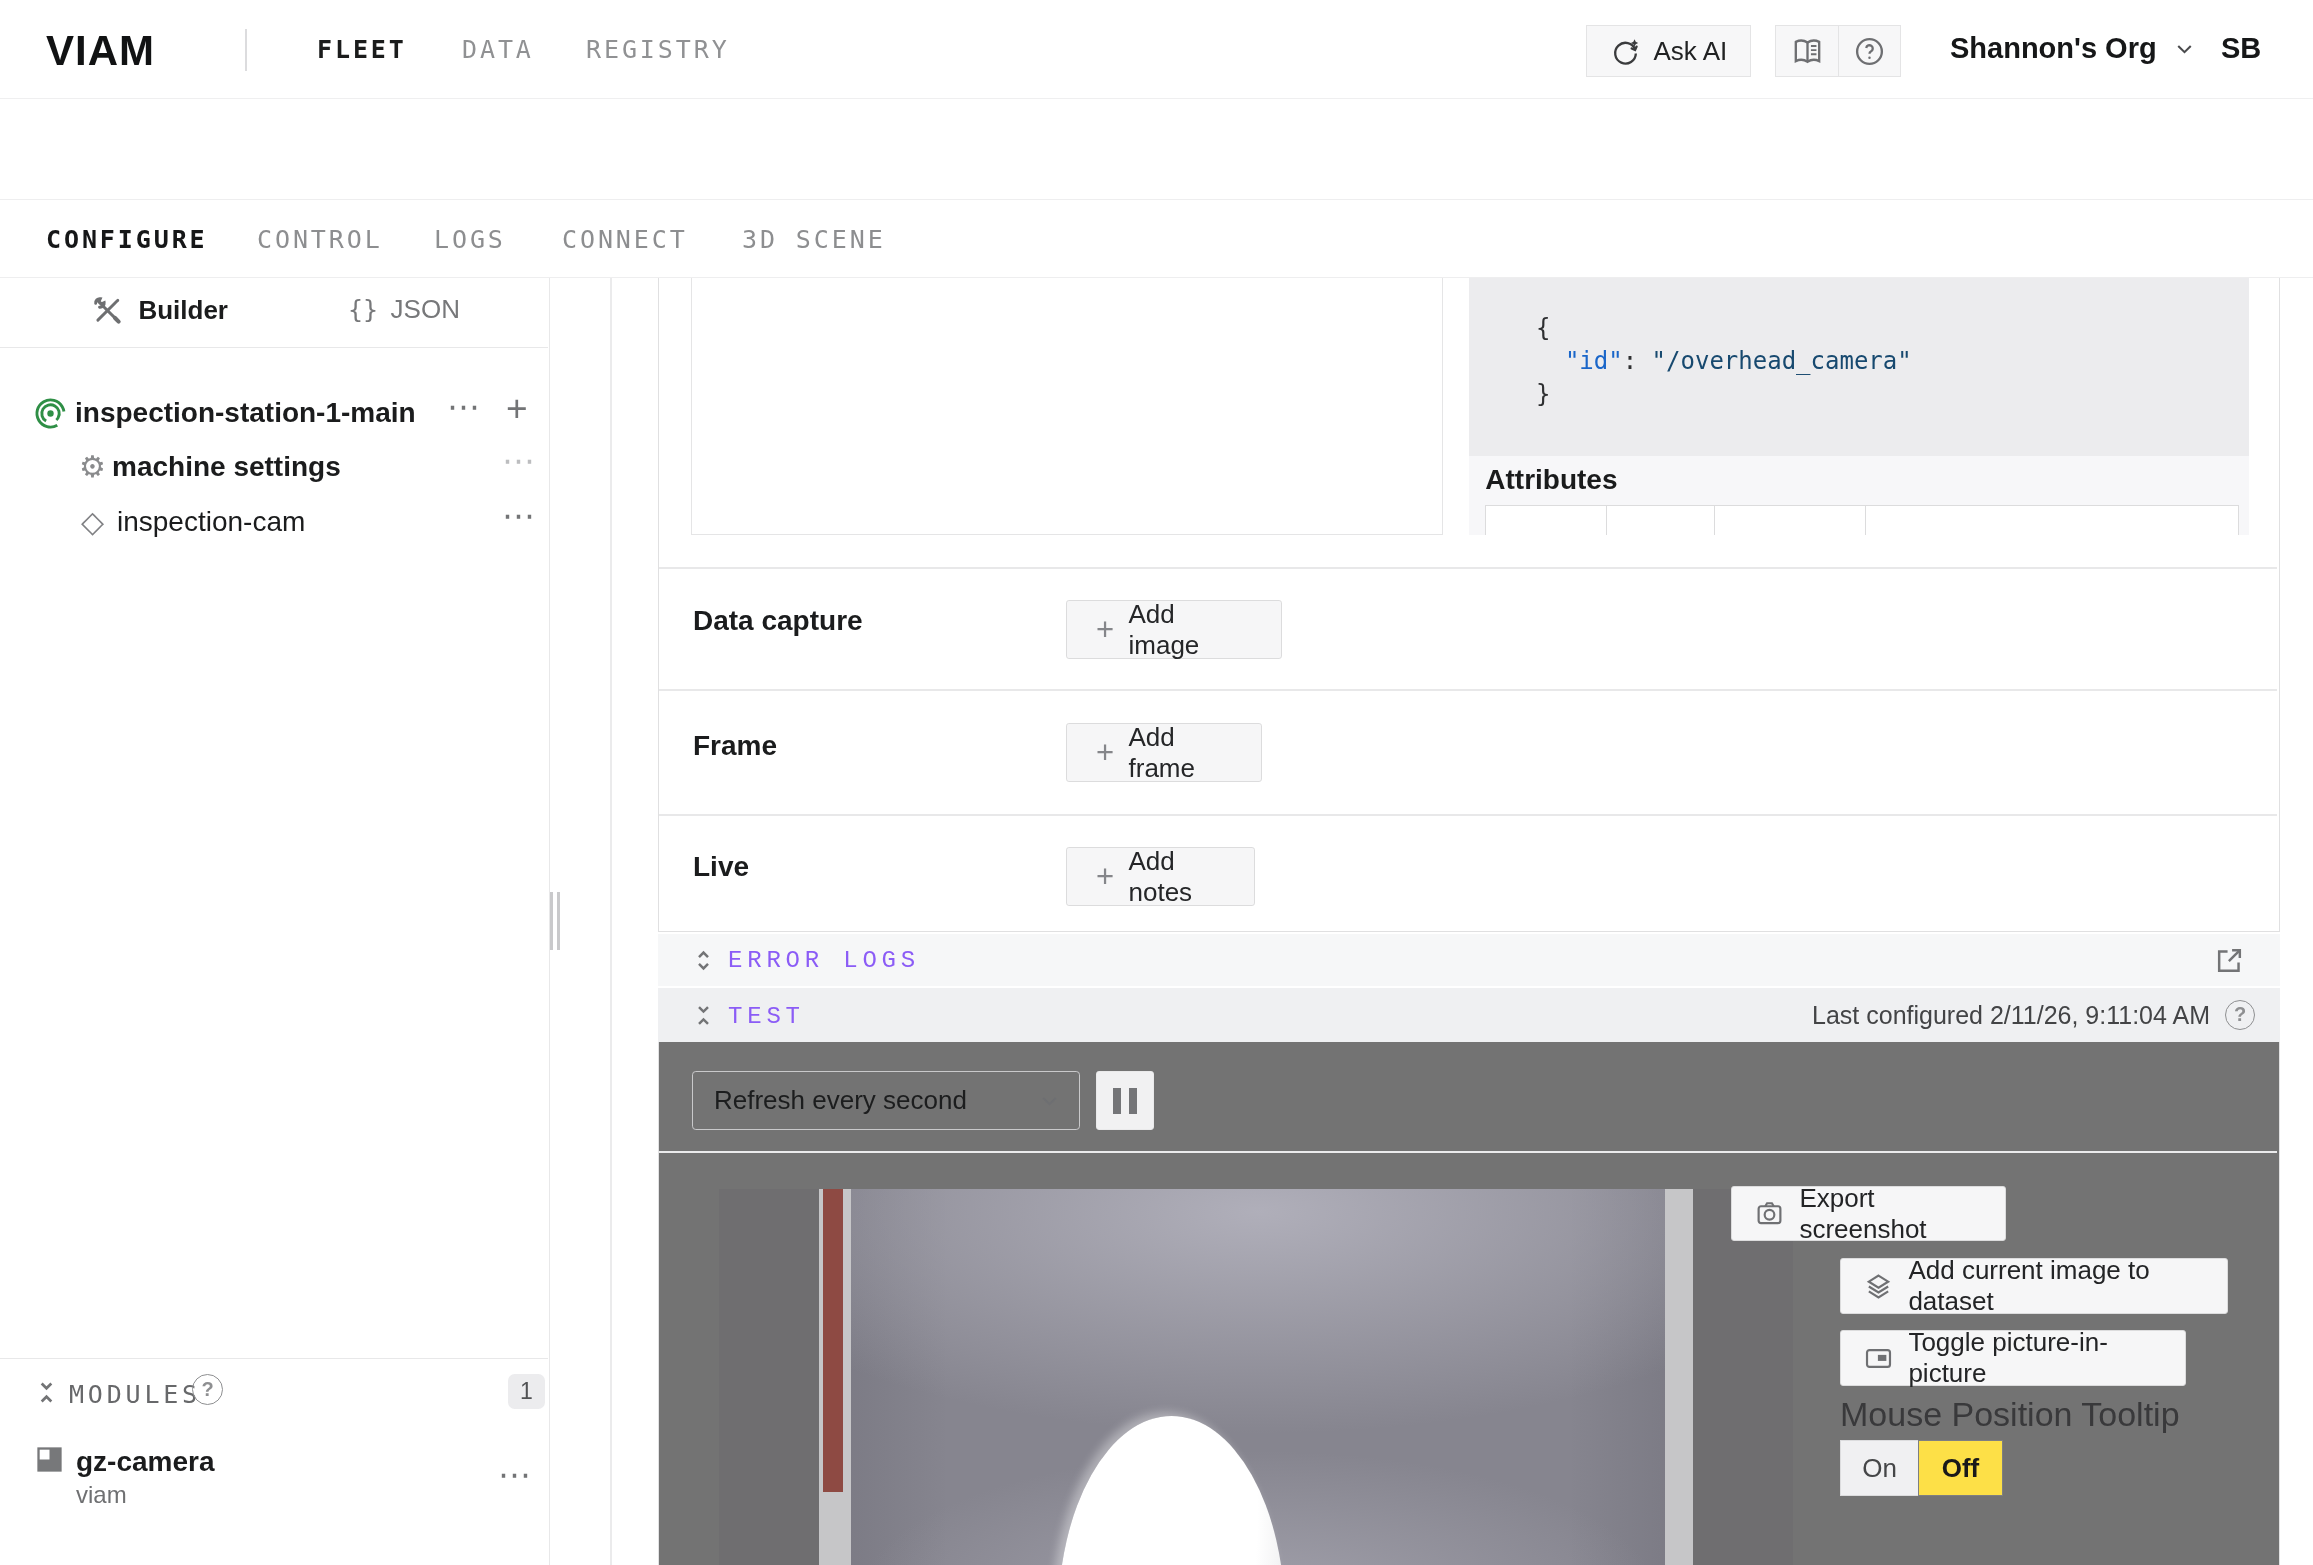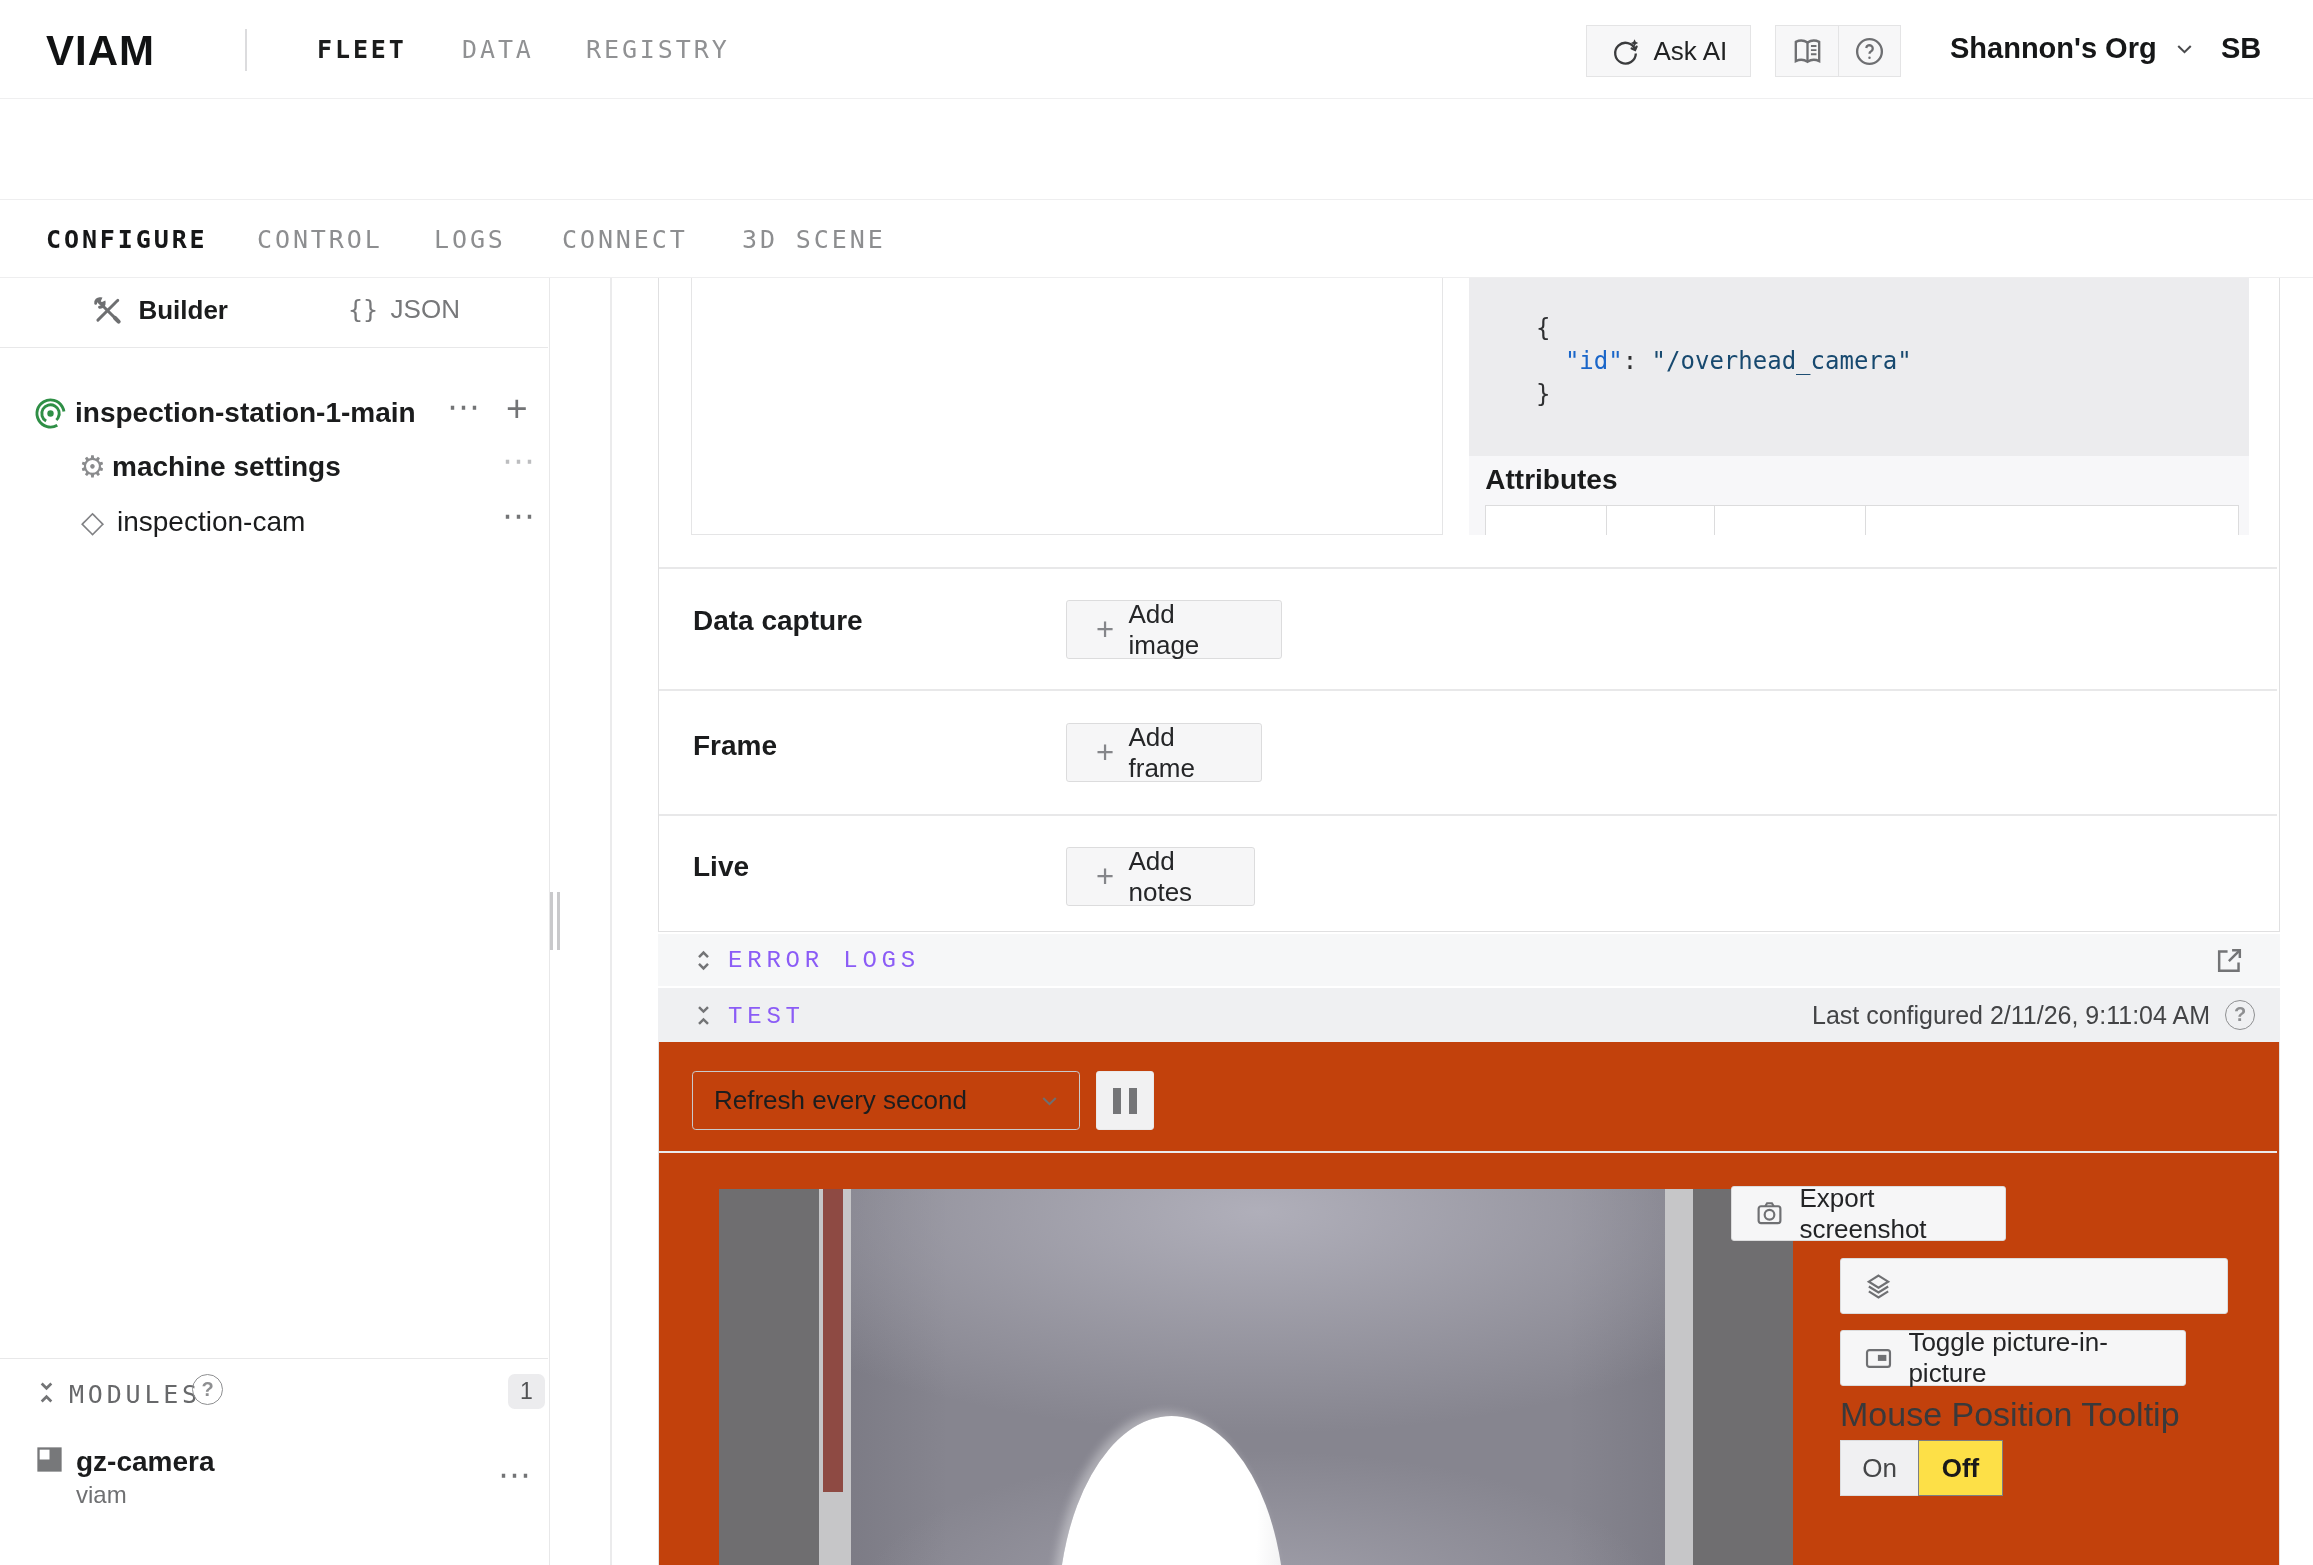--- a/index.html
+++ b/index.html
@@ -93,21 +93,21 @@
   .plus-g { color:#85868a; font-size:31px; font-weight:300; line-height:0; }
 
   .errbar { position:absolute; left:658px; top:934px; width:1622px; height:52px; background:#f6f7f8; }
   .testbar { position:absolute; left:658px; top:988px; width:1622px; height:55px; background:#eff0f2; }
   .bar-label { position:absolute; left:70px; font-family:Liberation Mono, monospace; font-size:24px; letter-spacing:4.8px; color:#8b5cf6; }
   .collapse-ic { position:absolute; left:32px; color:#737476; }
   .lastconf { position:absolute; right:70px; top:13.4px; font-size:25px; color:#434446; }
   .testbar .help-circ { position:absolute; right:25px; top:11.5px; width:30px; height:30px; }
   .extlink { position:absolute; right:35px; top:10.6px; color:#737476; }
 
-  .testbody { position:absolute; left:658px; top:1042px; width:1622px; height:524px; background:#c2410c;
+  .testbody { position:absolute; left:658px; top:1042px; width:1622px; height:524px; background:#737373;
     border-left:1.9px solid #e2e2e3; border-right:1.9px solid #e2e2e3; }
   .refresh-select { position:absolute; left:33px; top:29px; width:388px; height:59px; border:1.9px solid #c9c9cb; border-radius:3.8px;
     display:flex; align-items:center; font-size:26px; color:#1c1d1e; padding-left:21px; }
   .refresh-select svg { position:absolute; right:17.3px; }
   .pause-btn { position:absolute; left:437px; top:29px; width:58px; height:59px; background:#f1f1f2; border:1.9px solid #eaeaeb; border-radius:2.9px;
     display:flex; align-items:center; justify-content:center; gap:7.7px; }
   .pause-btn i { width:7.7px; height:26px; background:#747578; }
   .body-div { position:absolute; left:0; top:109px; width:1618px; height:1.9px; background:#ebebec; }
 
   
@@ -417,20 +417,21 @@
   </svg>
   <span>Export screenshot</span>
 </div>
 
 <div class="tbtn" style="left:1840px; top:1258px; width:388px; height:56px;">
   <svg width="29" height="29" viewBox="0 0 24 24" fill="none" stroke="currentColor" stroke-width="1.8">
     <path d="M12 3 L20 8 L12 13 L4 8 Z"></path>
     <polyline points="4 12 12 17 20 12"></polyline>
     <polyline points="4 16 12 21 20 16"></polyline>
   </svg>
+  <span>Add current image to dataset</span>
 </div>
 
 <div class="tbtn" style="left:1840px; top:1330px; width:346px; height:56px;">
   <svg width="29" height="29" viewBox="0 0 24 24" fill="none" stroke="currentColor" stroke-width="1.8">
     <rect x="2.5" y="5" width="19" height="14" rx="2"></rect>
     <rect x="11.5" y="9" width="7" height="5" fill="currentColor" stroke="none"></rect>
   </svg>
   <span>Toggle picture-in-picture</span>
 </div>
 

